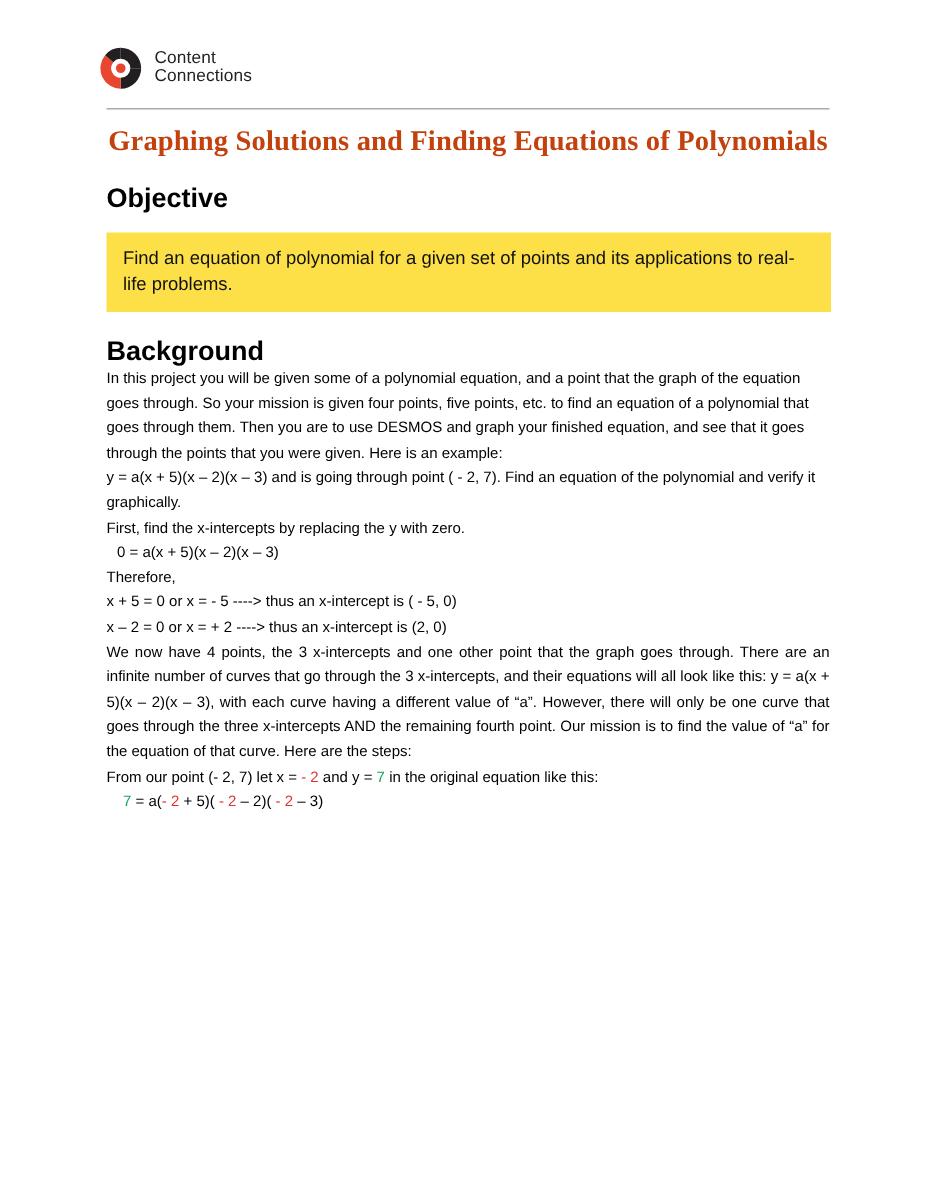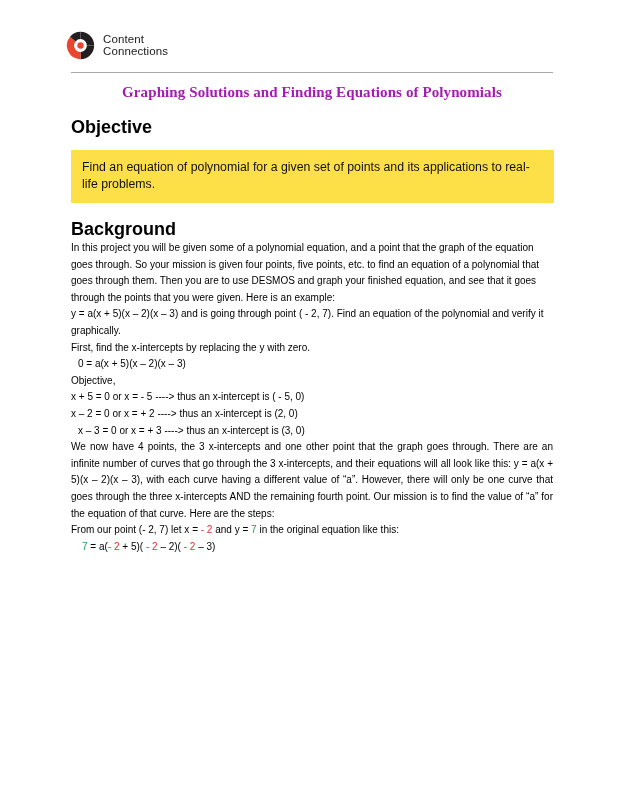--- a/index.html
+++ b/index.html
@@ -55,25 +55,25 @@
     margin-top: 9px;
     height: 1px;
     background: #a9a9a9;
     width: 482px;
   }
 
   
   .doc-title {
     font-family: "Liberation Serif", serif;
     font-weight: bold;
-    font-size: 15px;
+    font-size: 19px;
     text-align: center;
     margin-top: 11px;
     letter-spacing: 0.1px;
-    color: #a21caf;
+    color: #c2410c;
   }
   .section-head {
     font-family: "Liberation Sans", sans-serif;
     font-weight: bold;
     font-size: 18px;
     margin-top: 16px;
     color: #000;
   }
 
   
@@ -134,25 +134,24 @@
     <div class="section-head">Background</div>
 
     <p class="body gap-lg">In this project you will be given some of a polynomial equation, and a point that the graph of the equation goes through. So your mission is given four points, five points, etc. to find an equation of a polynomial that goes through them. Then you are to use DESMOS and graph your finished equation, and see that it goes through the points that you were given. Here is an example:</p>
 
     <p class="body gap-md">y = a(x + 5)(x – 2)(x – 3) and is going through point ( - 2, 7). Find an equation of the polynomial and verify it graphically.</p>
 
     <p class="body gap-md">First, find the x-intercepts by replacing the y with zero.</p>
 
     <p class="body gap-sm indent1">0 = a(x + 5)(x – 2)(x – 3)</p>
 
-    <p class="body gap-sm">Objective,</p>
+    <p class="body gap-sm">Therefore,</p>
 
     <p class="body gap-sm">x + 5 = 0 or x = - 5 ----&gt; thus an x-intercept is ( - 5, 0)</p>
     <p class="body gap-sm">x – 2 = 0 or x = + 2 ----&gt; thus an x-intercept is (2, 0)</p>
-    <p class="body gap-sm indent1">x – 3 = 0 or x = + 3 ----&gt; thus an x-intercept is (3, 0)</p>
 
     <p class="body gap-sm just">We now have 4 points, the 3 x-intercepts and one other point that the graph goes through. There are an infinite number of curves that go through the 3 x-intercepts, and their equations will all look like this: y = a(x + 5)(x – 2)(x – 3), with each curve having a different value of “a”. However, there will only be one curve that goes through the three x-intercepts AND the remaining fourth point. Our mission is to find the value of “a” for the equation of that curve. Here are the steps:</p>
 
     <p class="body gap-md"><span>From our point (- 2, 7) let x = </span><span class="red">- 2</span><span> and y = </span><span class="green">7</span><span> in the original equation like this:</span></p>
 
     <p class="body gap-sm indent2"><span class="green">7</span><span> = a(</span><span class="red">- 2</span><span> + 5)( </span><span class="red">- 2</span><span> – 2)( </span><span class="red">- 2</span><span> – 3)</span></p>
 
   </div>
 </div>
 

